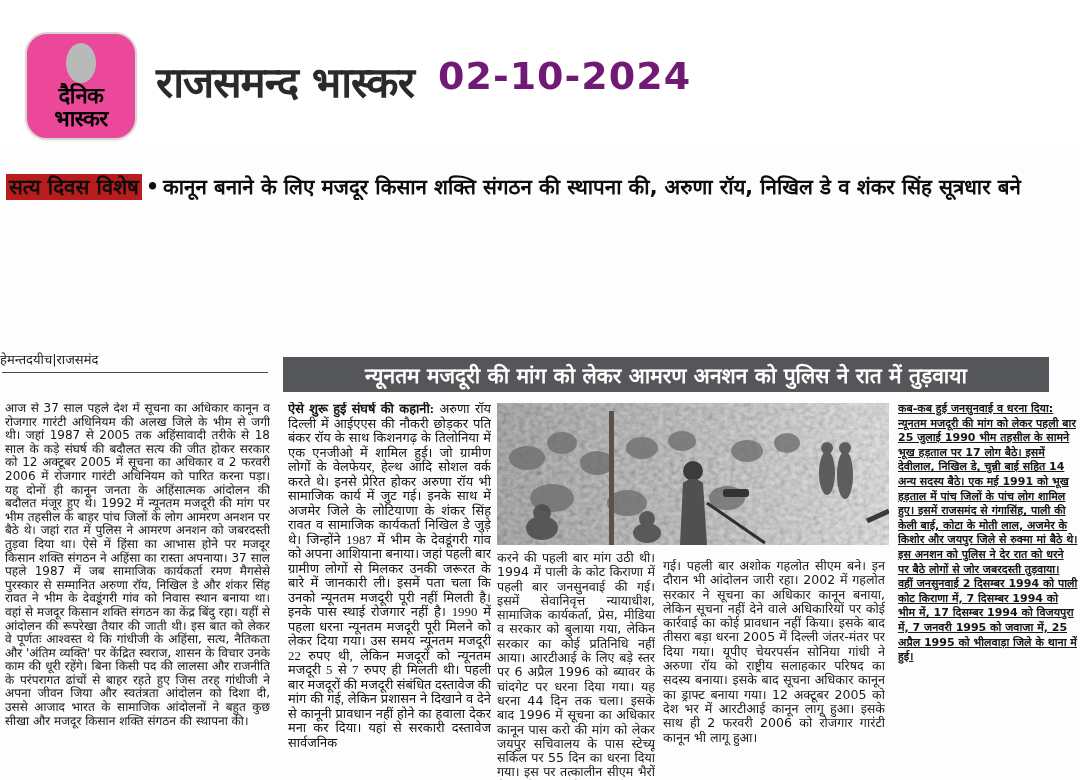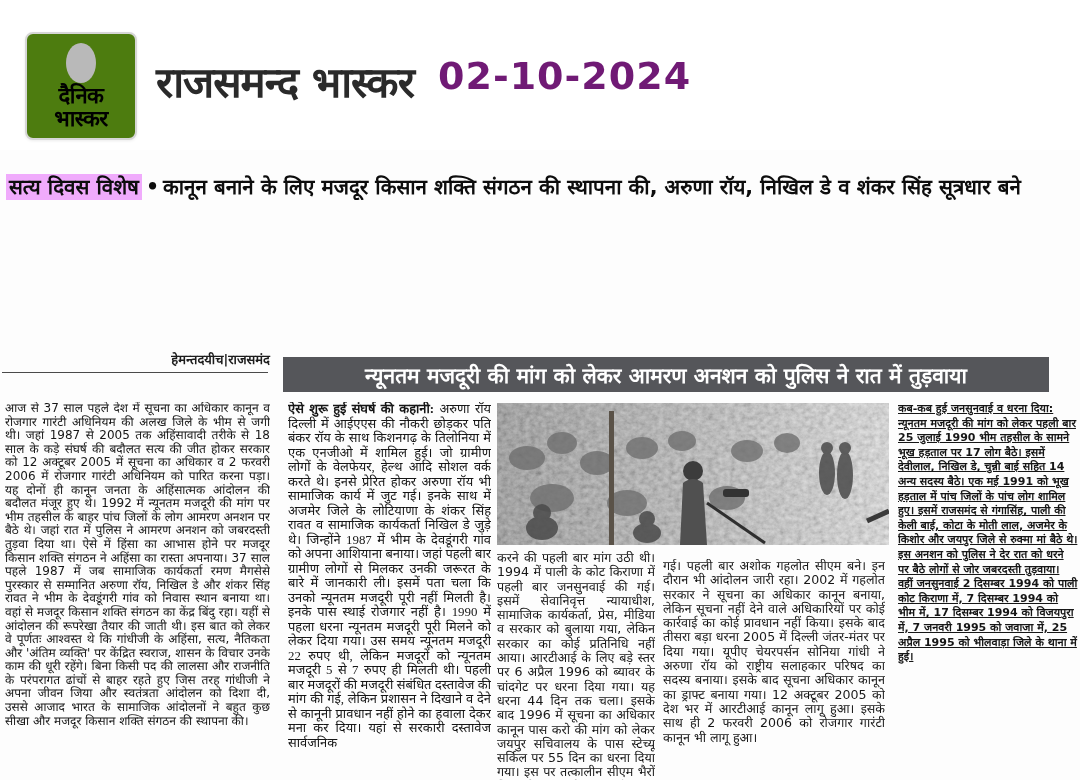--- a/index.html
+++ b/index.html
@@ -4,36 +4,36 @@
 <style>
   html,body{margin:0;padding:0;background:#ffffff;}
   .page{
     position:relative;width:1080px;height:780px;background:#fdfdfd;
     font-family:"DejaVu Sans",sans-serif;color:#111;overflow:hidden;
   }
   
   .masthead{position:absolute;left:0;top:0;width:1080px;height:150px;background:#fff;}
   .logo-box{
     position:absolute;left:25px;top:32px;width:108px;height:104px;
-    border:2px solid #d6d6d6;border-radius:8px;background:#4d7c0f;
+    border:2px solid #d6d6d6;border-radius:22px;background:#ec4899;
     display:flex;flex-direction:column;align-items:center;justify-content:flex-end;
     box-shadow:0 1px 3px rgba(0,0,0,.08);
   }
   .logo-oval{width:30px;height:40px;background:#b9b9b9;border-radius:50%;margin-bottom:2px;}
   .logo-text{font-weight:800;font-size:22px;line-height:1.02;color:#000;text-align:center;padding-bottom:8px;letter-spacing:-0.5px;}
   .mast-title{position:absolute;left:156px;top:52px;font-size:42px;font-weight:700;color:#2a2a2a;letter-spacing:-1px;text-align:right;}
   .mast-date{position:absolute;left:438px;top:54px;font-size:38px;font-weight:600;color:#701a75;letter-spacing:1px;}
   
   .kicker{position:absolute;left:6px;top:172px;width:1070px;font-size:20.5px;font-weight:700;color:#0d0d0d;white-space:nowrap;overflow:hidden;}
-  .kicker-hl{background:#f0abfc;padding:1px 3px;}
+  .kicker-hl{background:#b91c1c;padding:1px 3px;}
   .kicker-dot{padding:0 4px;}
   
   .headline{position:absolute;left:4px;top:208px;width:1072px;font-size:47px;line-height:1.17;font-weight:800;color:#0a0a0a;letter-spacing:-1px;}
   
-  .byline{position:absolute;left:0;top:350px;width:270px;text-align:right;font-size:13px;font-weight:700;color:#1c1c1c;}
+  .byline{position:absolute;left:0;top:350px;width:270px;text-align:left;font-size:13px;font-weight:400;color:#1c1c1c;}
   .byline-rule{position:absolute;left:2px;top:372px;width:266px;border-top:1.6px solid #4a4a4a;}
   
   .subhead{
     position:absolute;left:283px;top:357px;width:766px;height:35px;background:#55565a;
     color:#fff;font-size:21px;font-weight:700;display:flex;align-items:center;justify-content:center;
     white-space:nowrap;overflow:hidden;
   }
   
   .colbase{position:absolute;top:402px;height:378px;overflow:hidden;text-align:justify;color:#161616;}
   .col1{left:5px;width:265px;font-size:12px;line-height:13.6px;}

